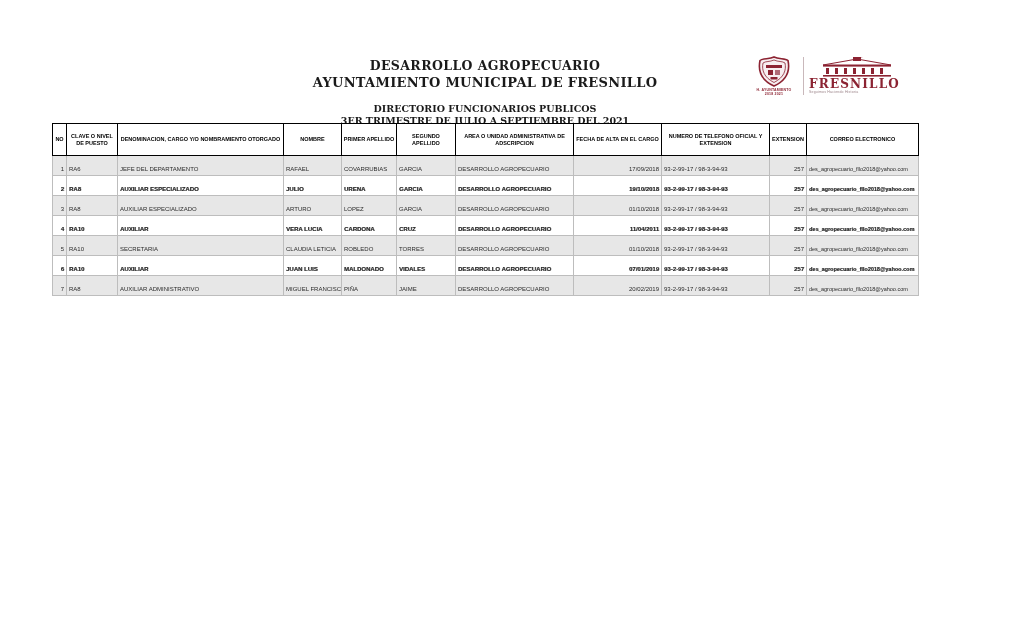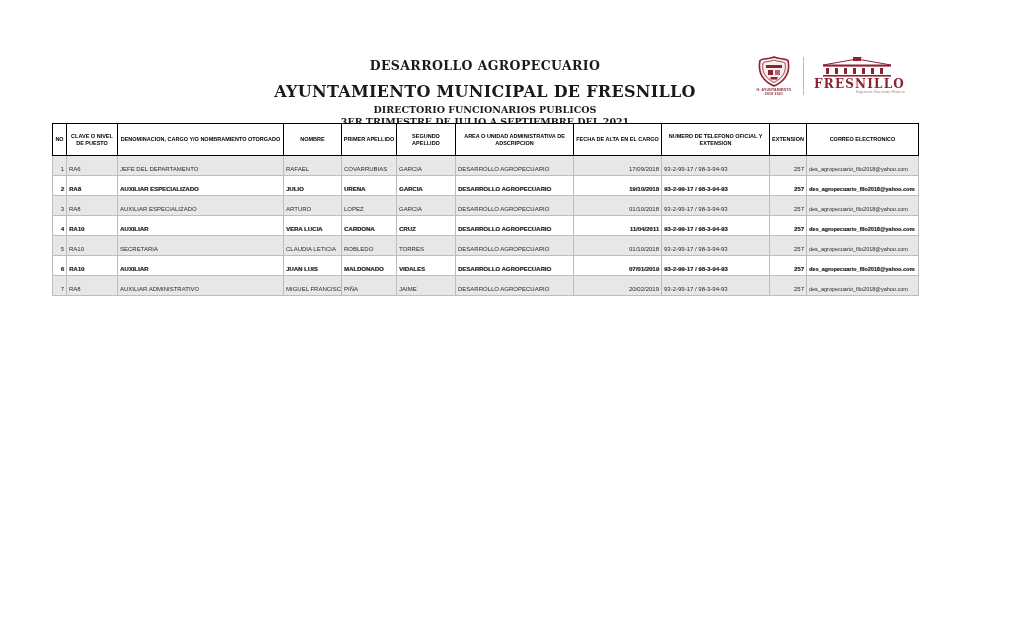--- a/index.html
+++ b/index.html
@@ -2,32 +2,32 @@
 <html><head>
 <meta charset="utf-8">
 <style>
   * { margin:0; padding:0; box-sizing:border-box; }
   html,body { width:1024px; height:622px; background:#ffffff; }
   body { font-family:"Liberation Sans", sans-serif; position:relative; overflow:hidden; }
 
   .doc-header { position:absolute; top:59px; left:52px; width:866px; text-align:center;
                 font-family:"DejaVu Serif", serif; font-weight:bold; color:#1a1a1a; }
   .title-1 { font-size:12.5px; letter-spacing:0.4px; line-height:13px; }
-  .title-2 { font-size:16px; letter-spacing:0.3px; line-height:12px; margin-top:14px; }
-  .subtitle-block { margin-top:7px; }
+  .title-2 { font-size:13px; letter-spacing:0.3px; line-height:12px; margin-top:5px; }
+  .subtitle-block { margin-top:15px; }
   .subtitle-1 { font-size:9.5px; line-height:10px; }
   .subtitle-2 { font-size:9.5px; line-height:10px; margin-top:2px; }
 
   .logo-group { position:absolute; top:52px; left:752px; width:158px; height:48px;
                 display:flex; align-items:center; }
   .crest { width:44px; text-align:center; }
   .crest svg { display:block; margin:0 auto; }
   .crest-caption { font-size:3.5px; line-height:4px; color:#8C2332; font-weight:bold; letter-spacing:0.2px; }
   .logo-sep { width:1px; height:38px; background:#c9b8bb; margin:0 5px 0 7px; }
-  .city-logo { width:96px; text-align:right; }
+  .city-logo { width:96px; text-align:left; }
   .city-logo svg { display:block; margin:0 auto 1px; }
   .city-name { font-family:"DejaVu Serif", serif; font-size:12px; letter-spacing:1.2px;
                color:#8C2332; font-weight:bold; line-height:12px; }
   .city-tagline { font-size:3.5px; color:#9b8388; line-height:5px; letter-spacing:0.2px; }
 
   table.directory { position:absolute; top:123px; left:52px; width:866px;
                     border-collapse:collapse; table-layout:fixed; }
   .directory th { border:1px solid #000; background:#ffffff; font-size:5.5px; line-height:6.5px;
                   font-weight:bold; text-align:center; vertical-align:middle; padding:2px 1px;
                   height:32px; color:#000; overflow:hidden; }

